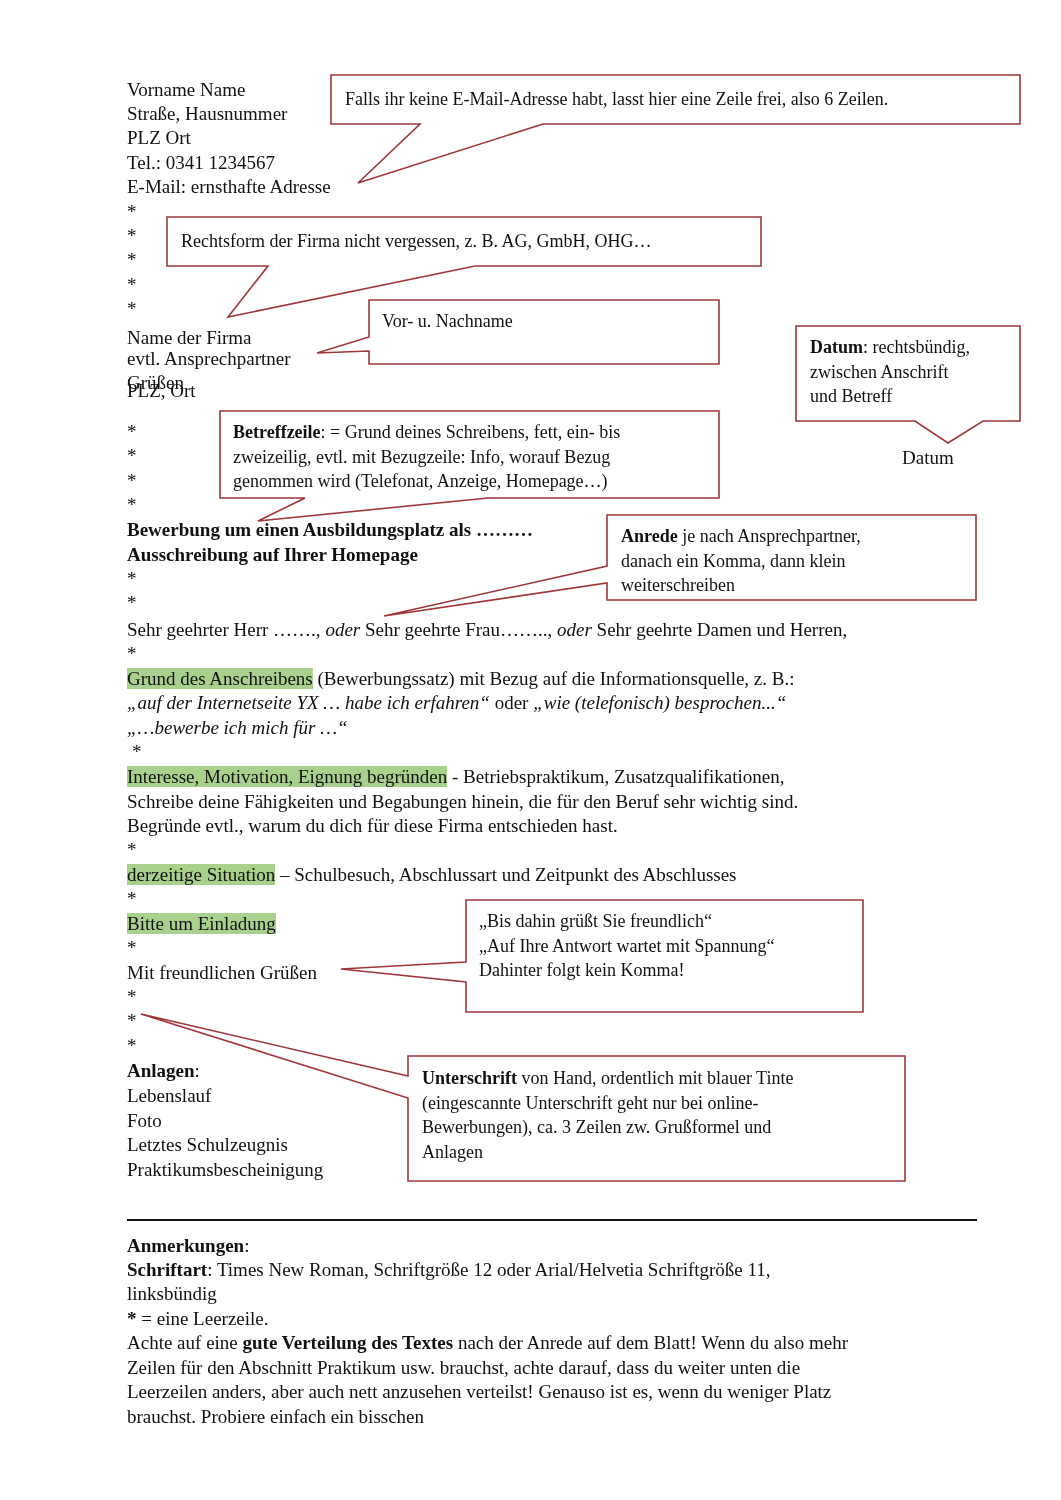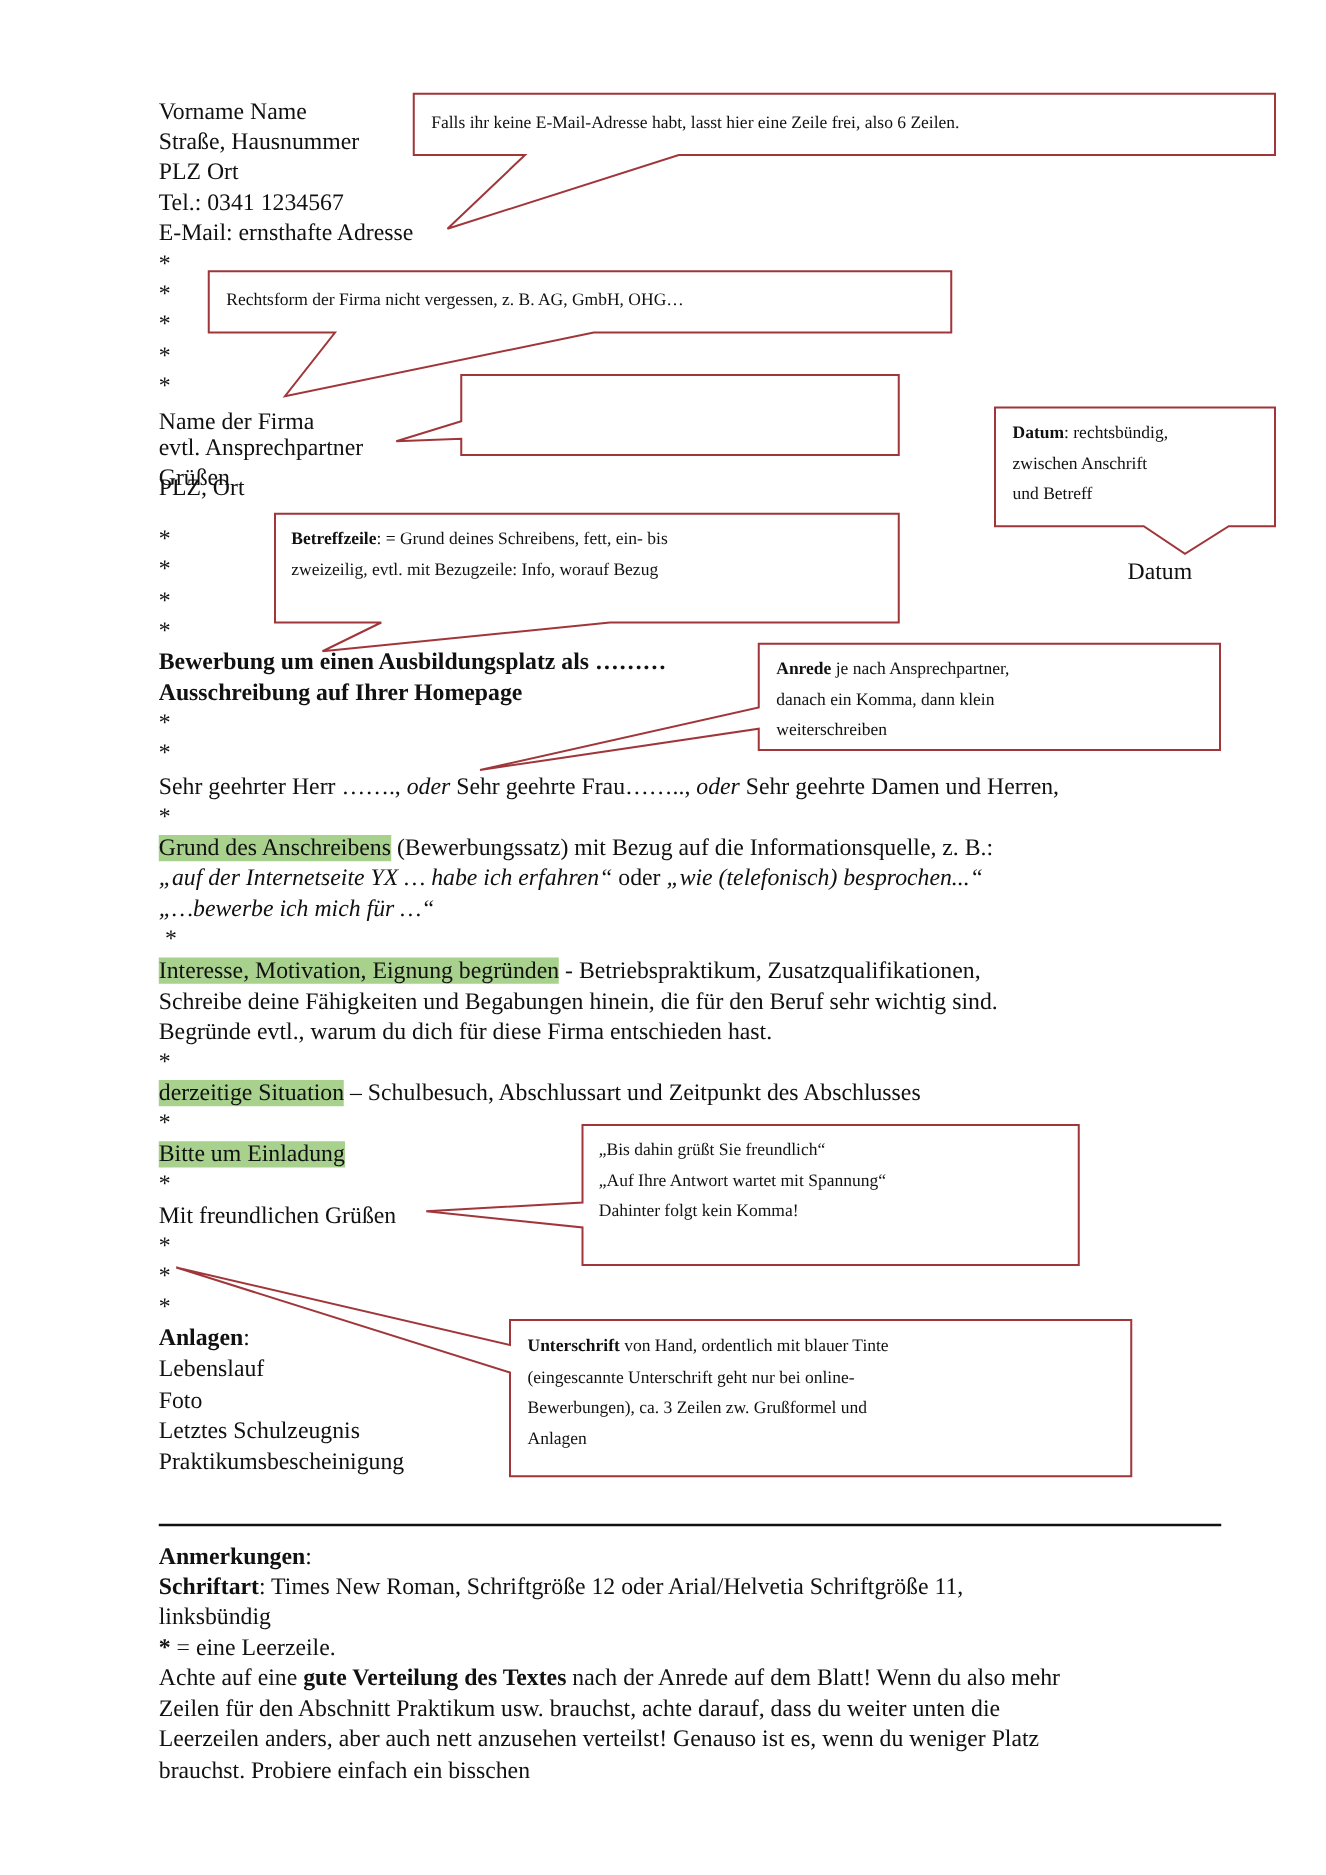--- a/index.html
+++ b/index.html
@@ -2,21 +2,21 @@
 <html><head>
 <meta charset="utf-8">
 <style>
   html, body { margin:0; padding:0; background:#ffffff; }
   body { width:1061px; height:1500px; position:relative; overflow:hidden;
          font-family:"Liberation Serif", "DejaVu Serif", serif; font-size:19px; color:#111; }
   .line { position:absolute; left:127px; white-space:nowrap; line-height:24px; height:24px; }
   .hl { background:#a9d18e; }
   .b { font-weight:bold; }
   .i { font-style:italic; }
-  .callout-text { position:absolute; line-height:24.5px; font-size:14px; white-space:nowrap; color:#111; }
+  .callout-text { position:absolute; line-height:24.5px; font-size:18px; white-space:nowrap; color:#111; }
   svg.overlay { position:absolute; left:0; top:0; width:1061px; height:1500px; pointer-events:none; }
   .rule { position:absolute; left:127px; top:1219px; width:850px; height:2px; background:#111; }
 </style>
 </head>
 <body>
 
 <svg class="overlay" viewBox="0 0 1061 1500">
   <g fill="#ffffff" stroke="#a0363a" stroke-width="1.6" stroke-linejoin="miter">
     <path d="M331,75 L1020,75 L1020,124 L543,124 L358,183 L420,124 L331,124 Z"></path>
     <path d="M167,217 L761,217 L761,266 L475,266 L228,317 L268,266 L167,266 Z"></path>
@@ -100,31 +100,33 @@
 <div class="line" style="top:1084px">Lebenslauf</div>
 <div class="line" style="top:1109px">Foto</div>
 <div class="line" style="top:1133px">Letztes Schulzeugnis</div>
 <div class="line" style="top:1158px">Praktikumsbescheinigung</div>
 
 <div class="callout-text" style="left:345px; top:87px">Falls ihr keine E-Mail-Adresse habt, lasst hier eine Zeile frei, also 6 Zeilen.</div>
 
 <div class="callout-text" style="left:181px; top:229px">Rechtsform der Firma nicht vergessen, z. B. AG, GmbH, OHG…</div>
 
 <div class="callout-text" style="left:382px; top:309px">
+  <div>Vor- u. Nachname</div>
 </div>
 
 <div class="callout-text" style="left:810px; top:335px">
   <div><span class="b">Datum</span><span>: rechtsbündig,</span></div>
   <div>zwischen Anschrift</div>
   <div>und Betreff</div>
 </div>
 
 <div class="callout-text" style="left:233px; top:420px">
   <div><span class="b">Betreffzeile</span><span>: = Grund deines Schreibens, fett, ein- bis</span></div>
   <div>zweizeilig, evtl. mit Bezugzeile: Info, worauf Bezug</div>
+  <div>genommen wird (Telefonat, Anzeige, Homepage…)</div>
 </div>
 
 <div class="callout-text" style="left:621px; top:524px">
   <div><span class="b">Anrede</span><span> je nach Ansprechpartner,</span></div>
   <div>danach ein Komma, dann klein</div>
   <div>weiterschreiben</div>
 </div>
 
 <div class="callout-text" style="left:479px; top:909px">
   <div>„Bis dahin grüßt Sie freundlich“</div>

